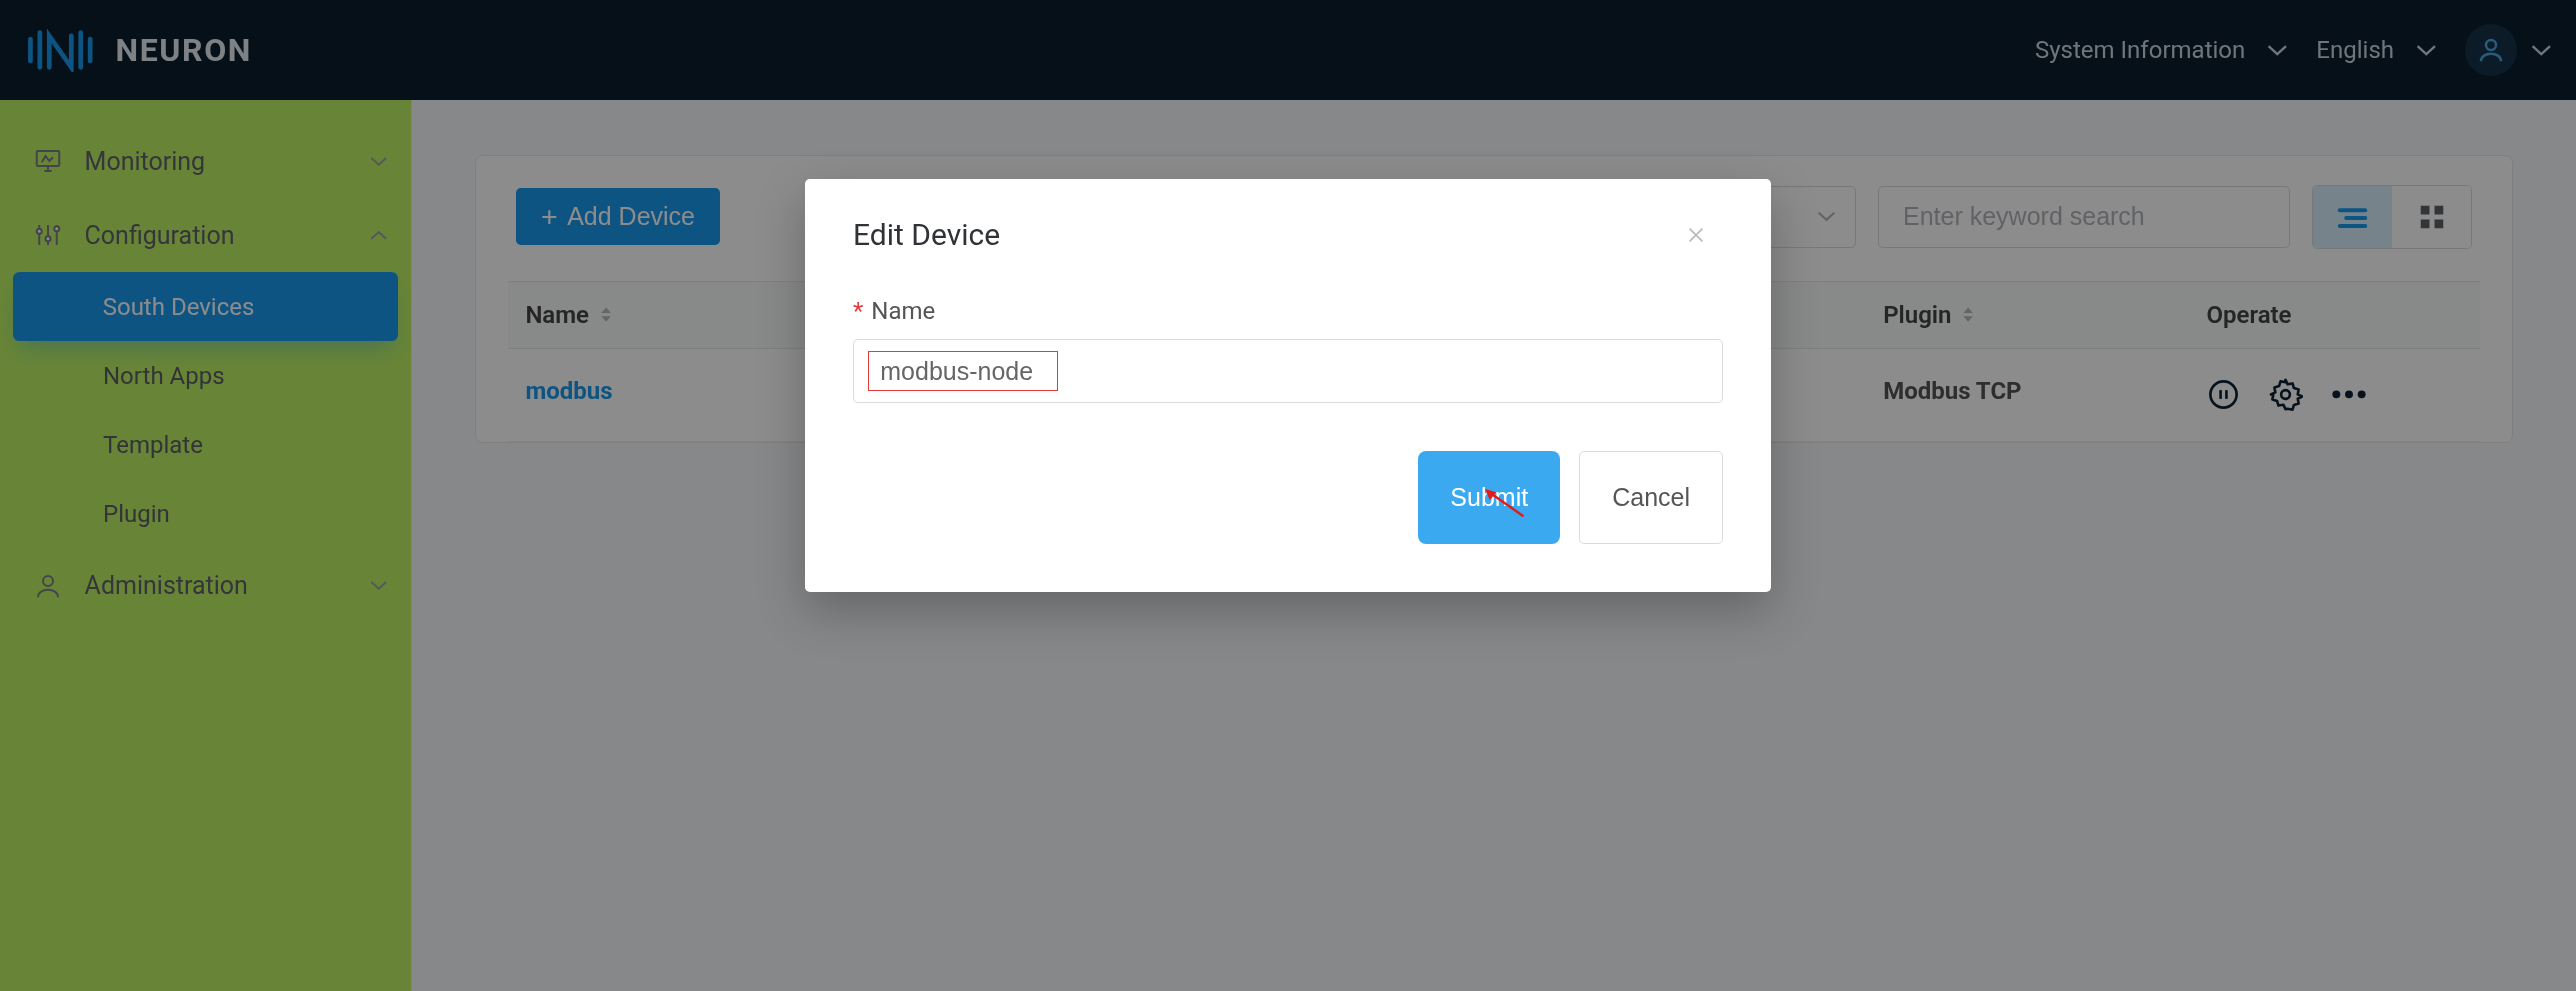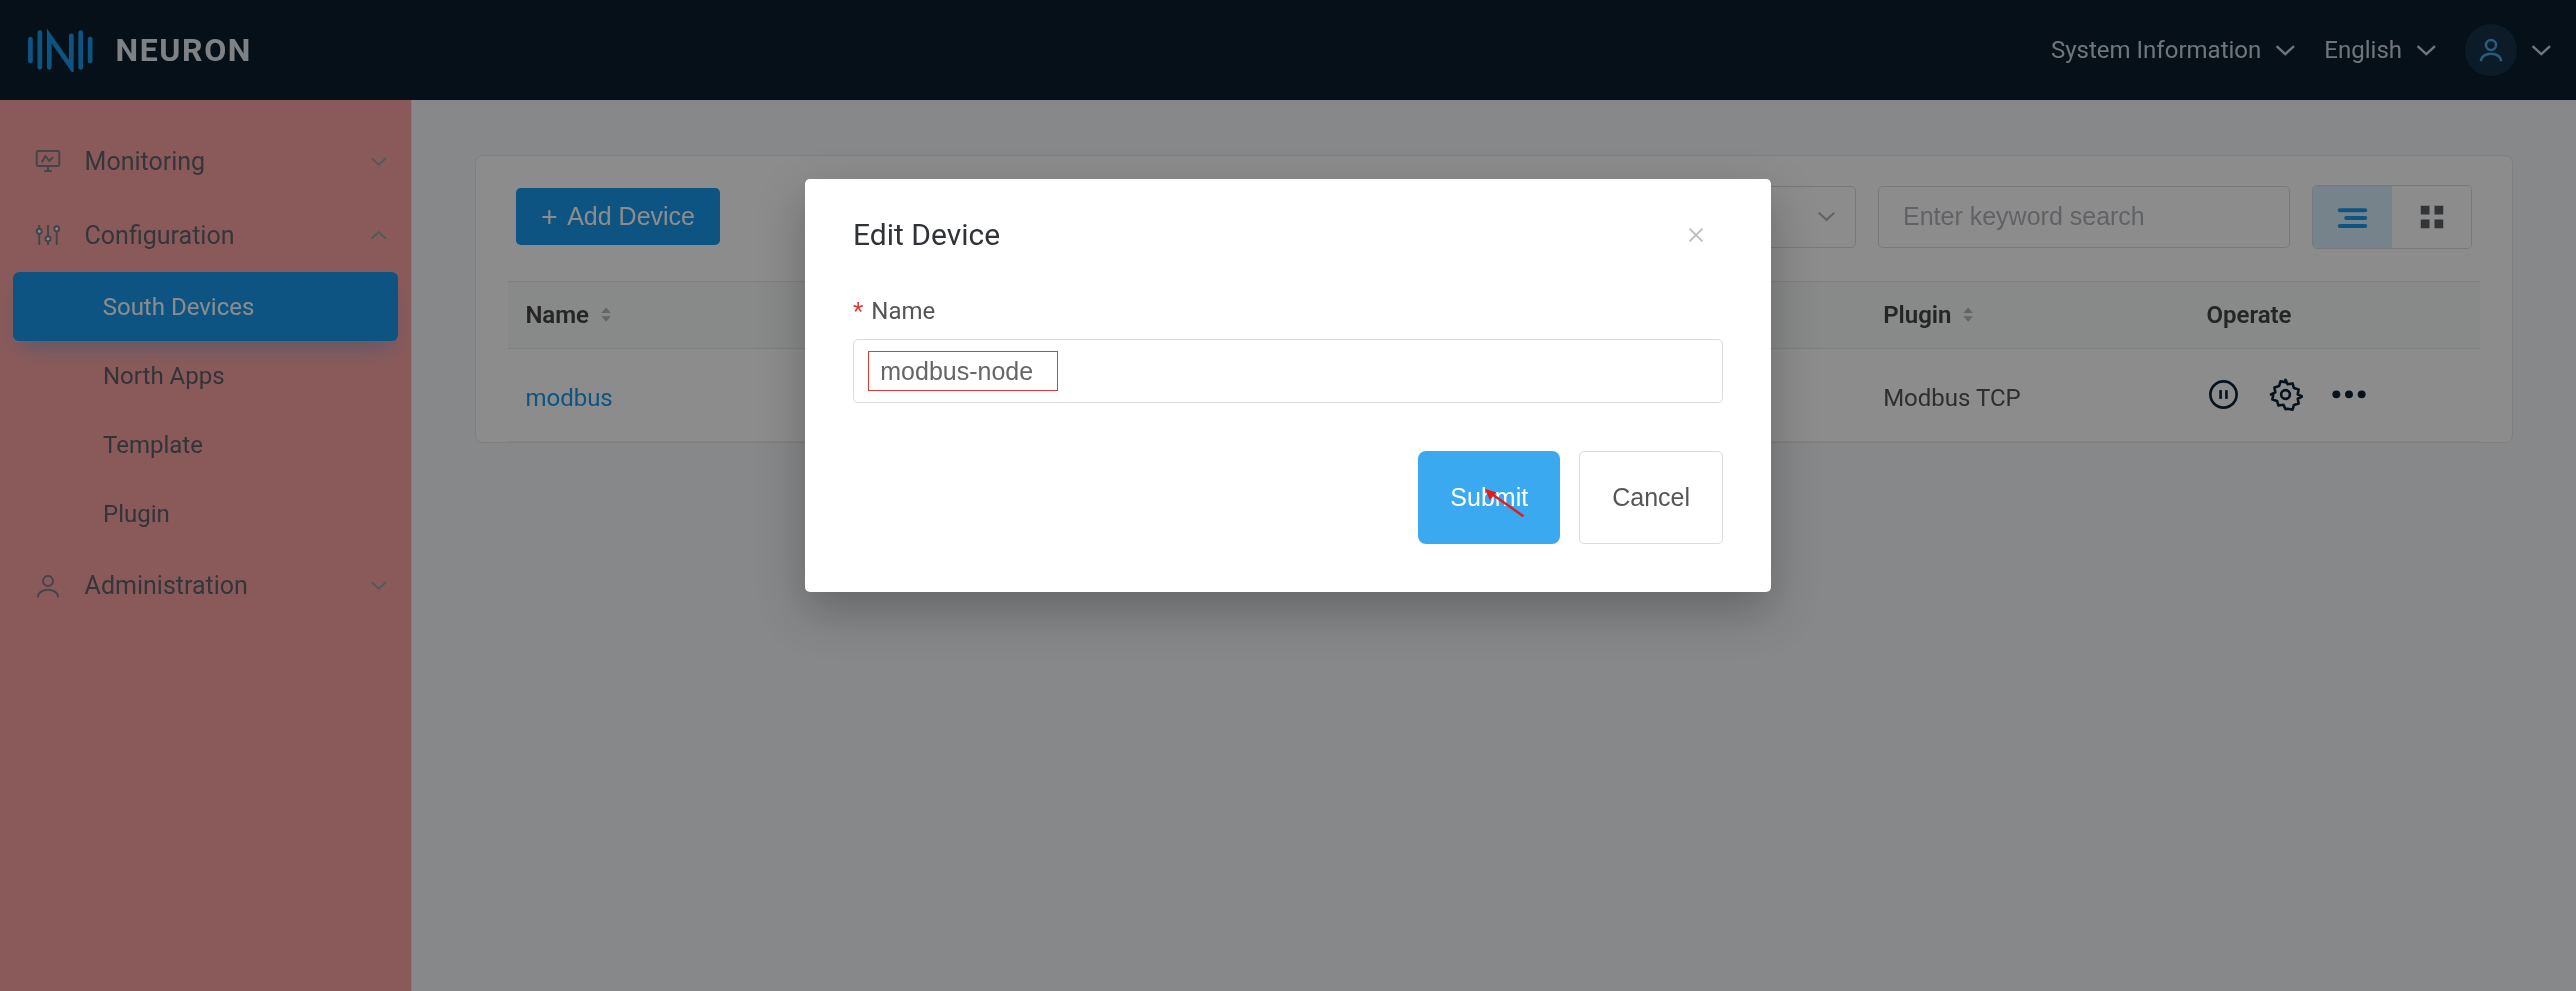--- a/index.html
+++ b/index.html
@@ -52,21 +52,21 @@
     }
     .header-right {
       margin-left: auto;
       display: flex;
       align-items: center;
       gap: 28.5px;
     }
     .hdr-item {
       display: flex;
       align-items: center;
-      gap: 14px;
+      gap: 22px;
       color: #cbd5e1;
       font-size: 24px;
       cursor: pointer;
     }
     .hdr-chev {
       display: inline-flex;
     }
     .avatar-wrap {
       display: flex;
       align-items: center;
@@ -83,21 +83,21 @@
     }
     
     .body {
       display: flex;
       flex: 1;
       height: calc(100% - 100px);
     }
     
     .sidebar {
       width: 412px;
-      background: #fca5a5;
+      background: #bef264;
       padding-top: 24px;
       border-right: 0.8px solid #eaecef;
     }
     .side-group {
       padding: 22px 24px 22px 32px;
       display: flex;
       align-items: center;
       color: #60636a;
       font-size: 25px;
       cursor: pointer;
@@ -236,22 +236,23 @@
     .tbl-row {
       display: grid;
       grid-template-columns: 1.2fr 1fr 1fr 1fr 1fr 0.9fr;
       border-bottom: 0.8px solid #eef0f2;
     }
     .tbl-row .td {
       padding: 28.5px 17.4px;
       font-size: 24px;
       color: #555;
       display: flex;
-      align-items: flex-end;
+      align-items: flex-start;
       gap: 19px;
+      font-weight: bold;
     }
     .tbl-row .td.link {
       color: #189aee;
     }
     .op-icons {
       display: flex;
       gap: 27px;
       align-items: center;
     }
     

